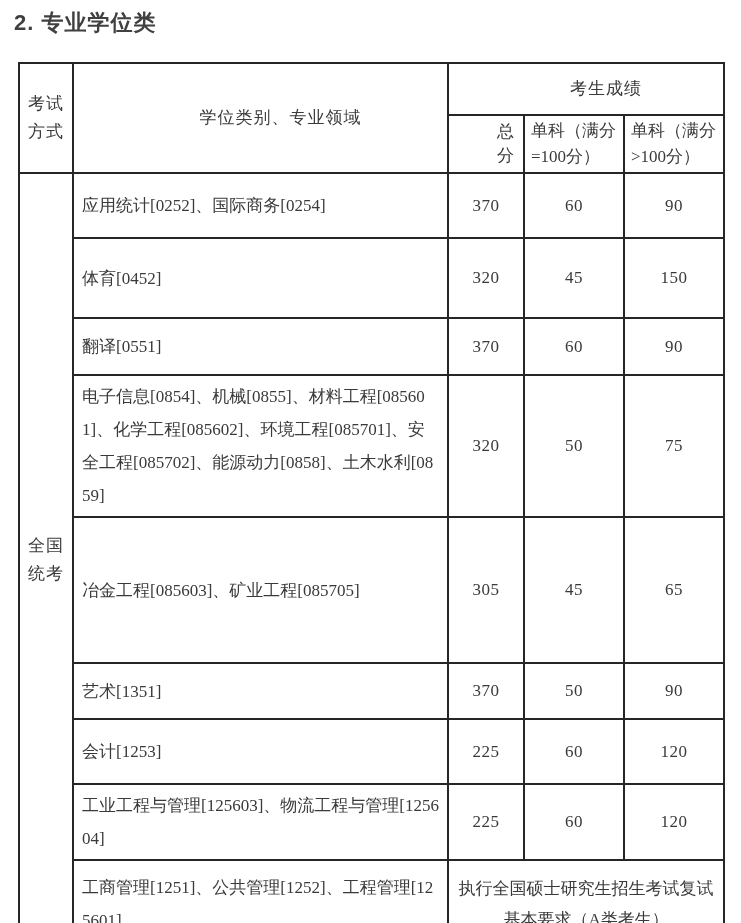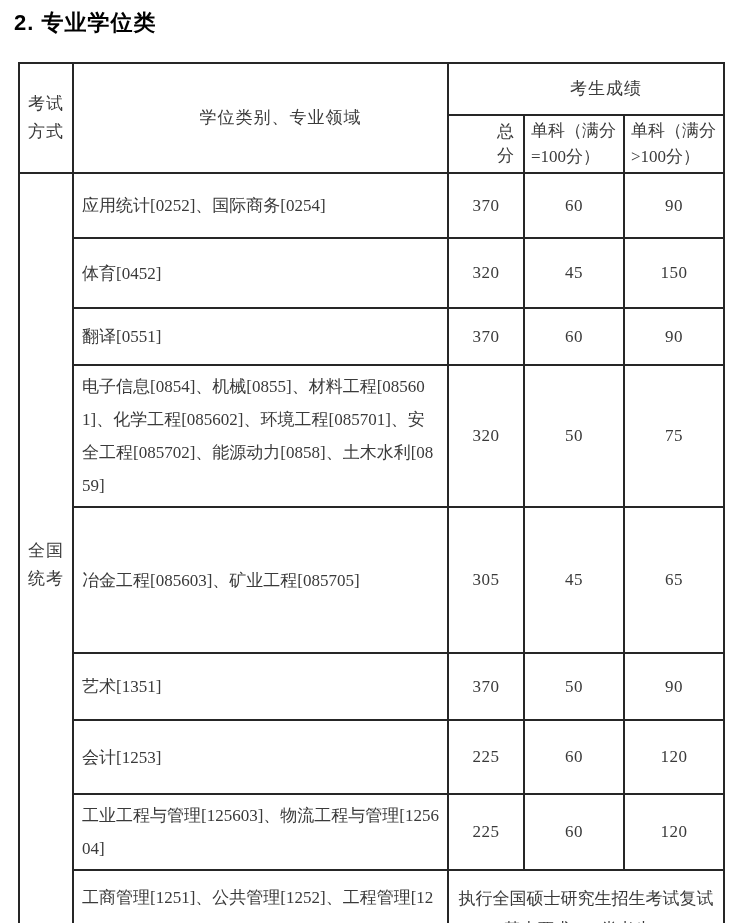--- a/index.html
+++ b/index.html
@@ -13,21 +13,21 @@
     height: 923px;
     background: #ffffff;
     font-family: "Liberation Serif", serif;
     color: #3a3a3a;
     overflow: hidden;
   }
   .doc-title {
     font-family: "Liberation Sans", sans-serif;
     font-weight: bold;
     font-size: 22px;
-    color: #000000;
+    color: #404040;
     margin: 0;
     padding: 8px 0 0 14px;
     letter-spacing: 1px;
   }
   table.score-table {
     border-collapse: collapse;
     table-layout: fixed;
     margin: 24px 0 0 18px;
     width: 705px;
   }
@@ -40,26 +40,26 @@
   
   col.col-method  { width: 54px; }
   col.col-field   { width: 375px; }
   col.col-total   { width: 76px; }
   col.col-s100    { width: 100px; }
   col.col-sgt100  { width: 100px; }
   
   tr.hr1 { height: 52px; }
   tr.hr2 { height: 41px; }
   tr.r1 { height: 65px; }
-  tr.r2 { height: 70px; }
+  tr.r2 { height: 80px; }
   tr.r3 { height: 57px; }
   tr.r4 { height: 133px; }
   tr.r5 { height: 146px; }
-  tr.r6 { height: 67px; }
-  tr.r7 { height: 74px; margin-top: 10px; }
+  tr.r6 { height: 56px; }
+  tr.r7 { height: 65px; margin-top: 10px; }
   tr.r8 { height: 68px; border-radius: 30px; }
   tr.r9 { height: 87px; }
 
   .c {
     text-align: center;
     vertical-align: middle;
   }
   .hdr {
     line-height: 24px;
     letter-spacing: 1px;

